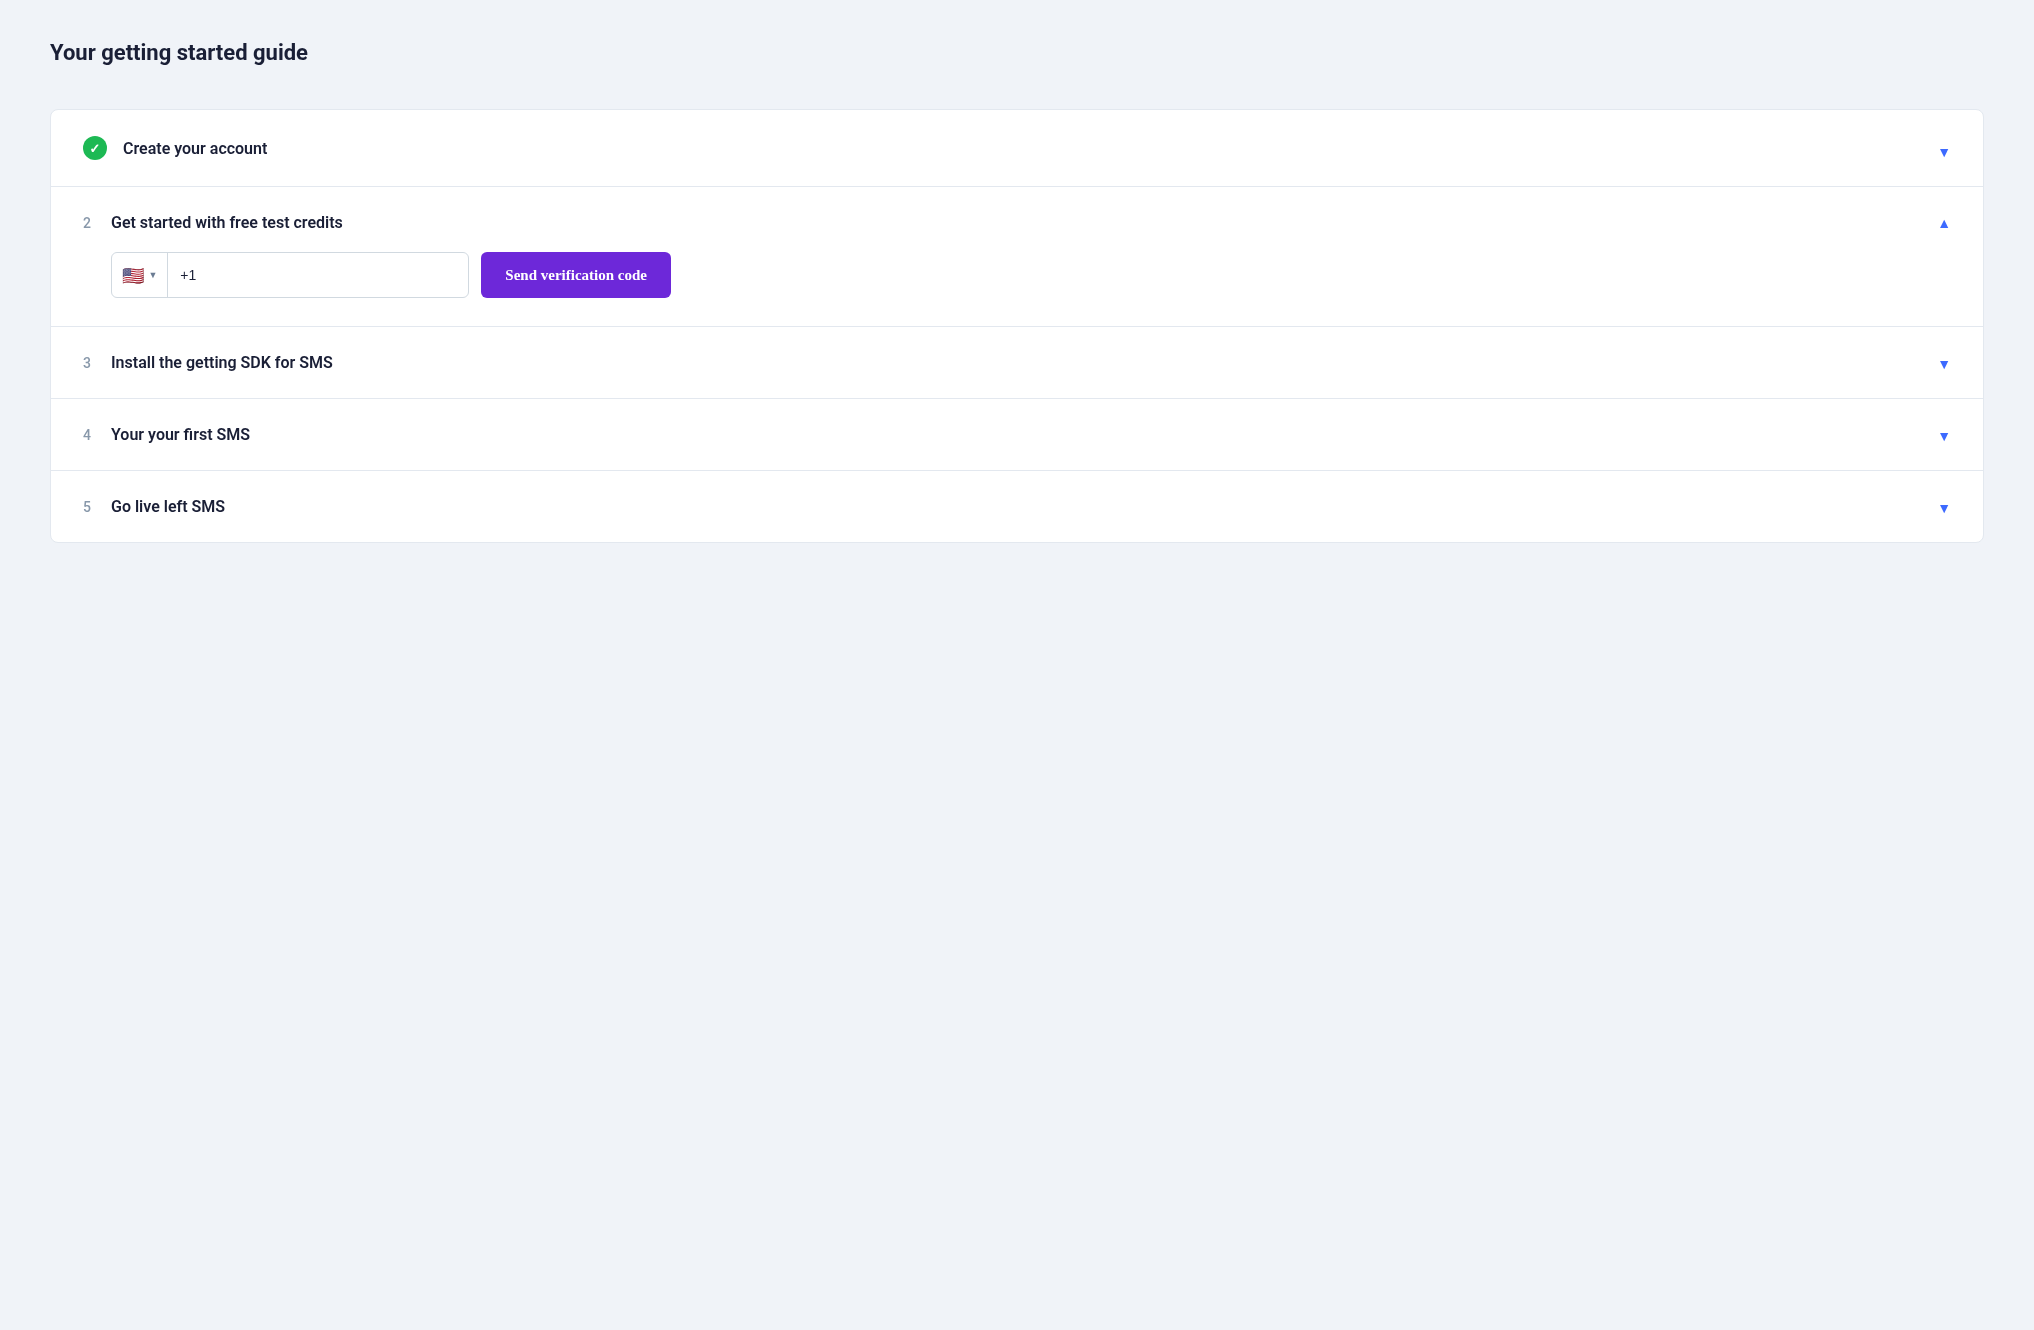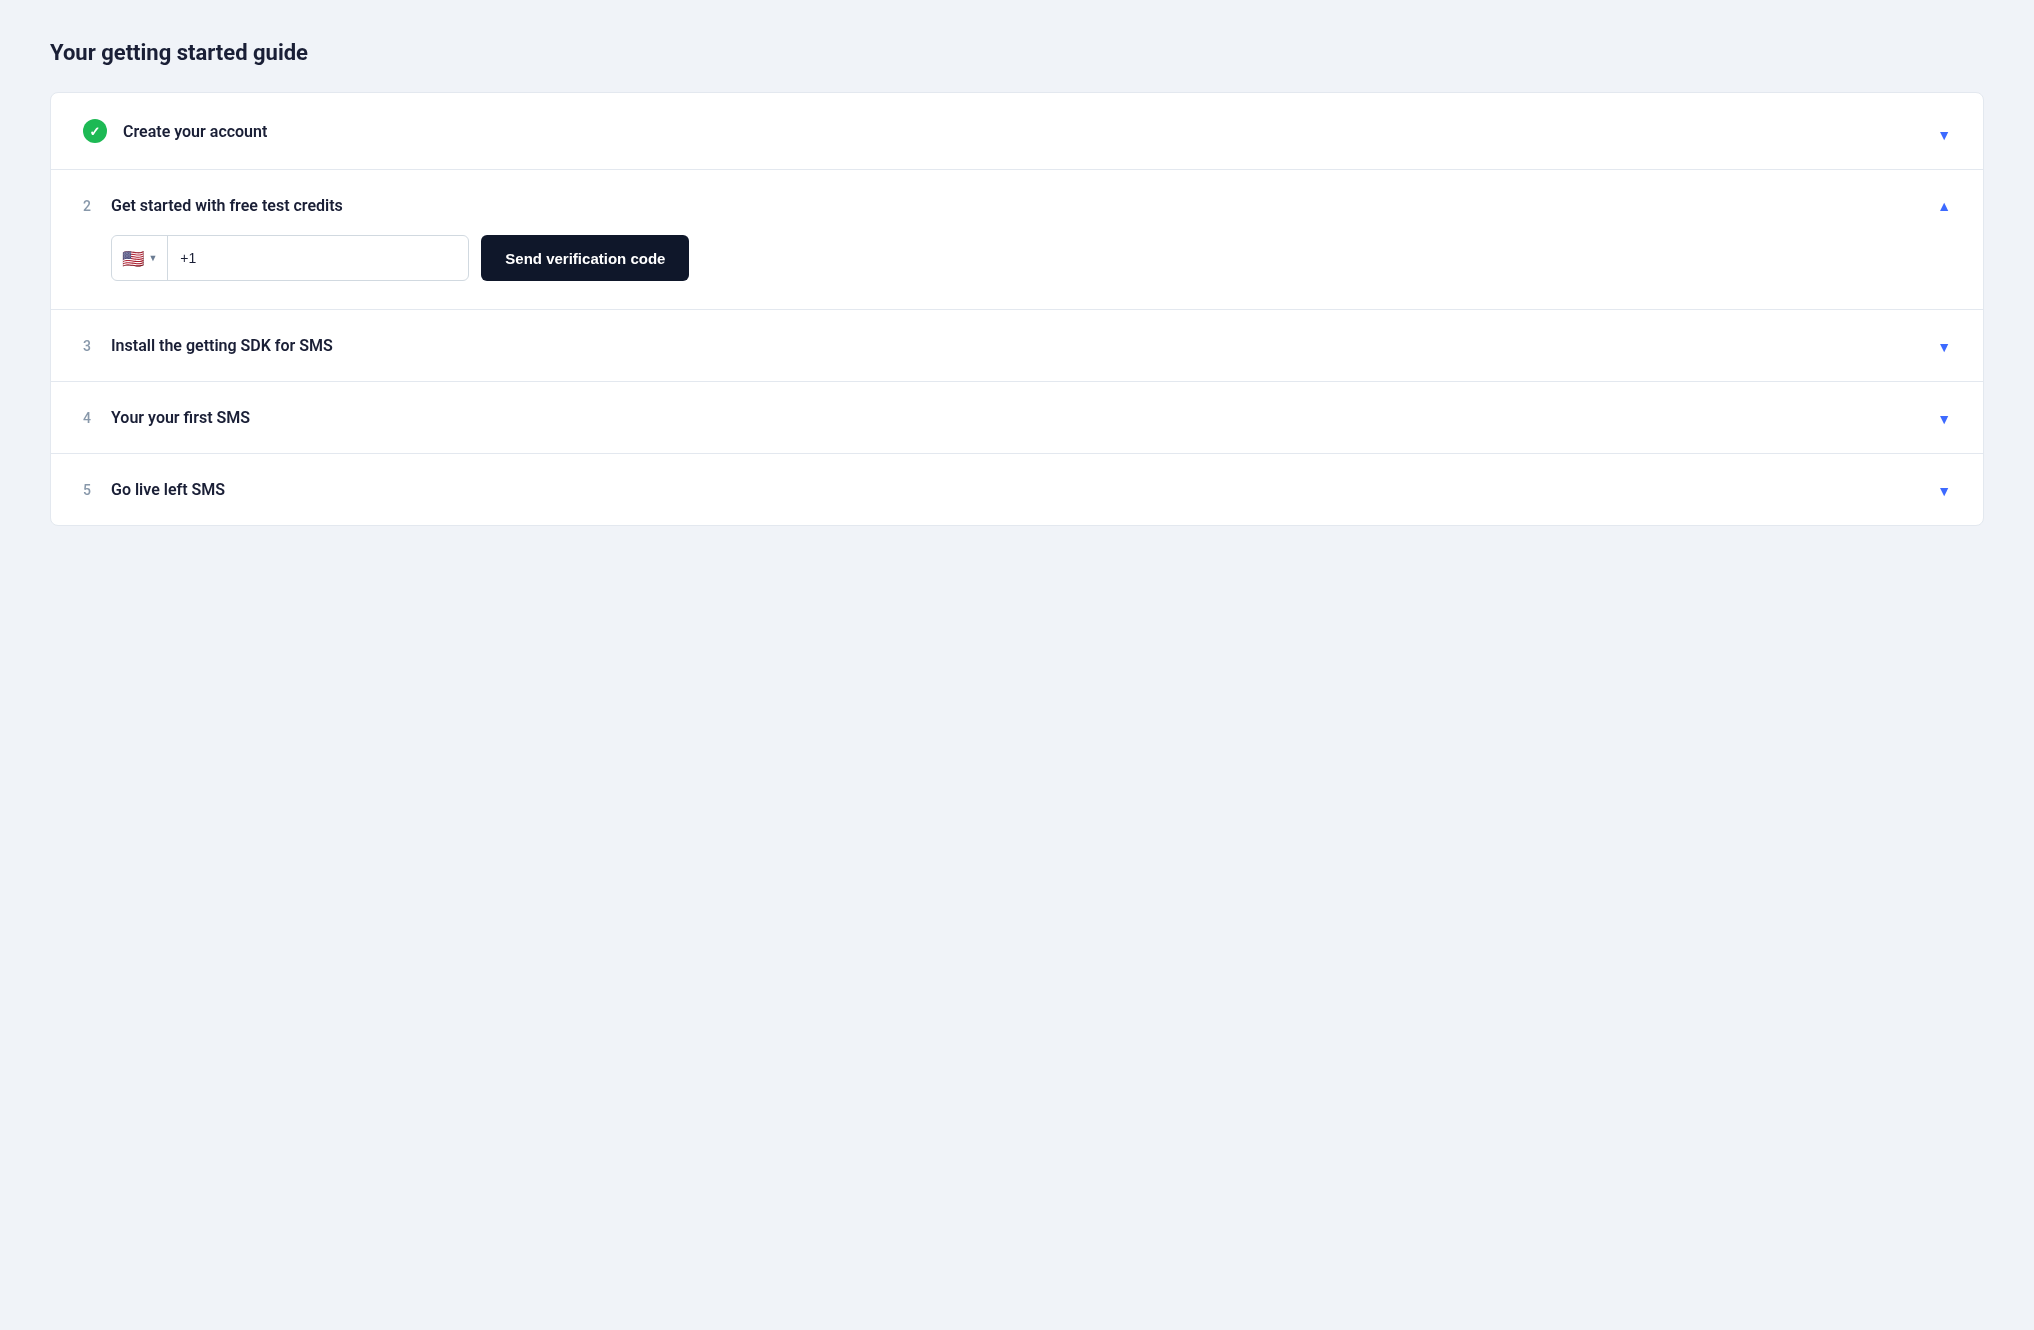--- a/index.html
+++ b/index.html
@@ -9,21 +9,21 @@
       font-family: -apple-system, BlinkMacSystemFont, 'Segoe UI', Roboto, sans-serif;
       color: #1a1f36;
       min-height: 100vh;
       padding: 40px 50px;
     }
 
     .page-title {
       font-size: 22px;
       font-weight: 700;
       color: #1a1f36;
-      margin-bottom: 27px;
+      margin-bottom: 44px;
     }
 
     .card {
       background: #ffffff;
       border: 1px solid #e3e8ef;
       border-radius: 8px;
       overflow: hidden;
     }
 
     
@@ -203,30 +203,31 @@
       padding: 0 12px;
       font-size: 14px;
       color: #1a1f36;
       border: none;
       outline: none;
       width: 300px;
       background: transparent;
     }
 
     .send-button {
-      background-color: #0f172a;
+      background-color: #6d28d9;
       color: white;
       border: none;
       border-radius: 6px;
       padding: 12px 24px;
       font-size: 15px;
       font-weight: 600;
       cursor: pointer;
       white-space: nowrap;
       height: 46px;
+      font-family: Liberation Serif, serif;
     }
   </style>
 </head>
 <body>
 
 <h1 class="page-title">Your getting started guide</h1>
 
 <div class="card">
 
 

